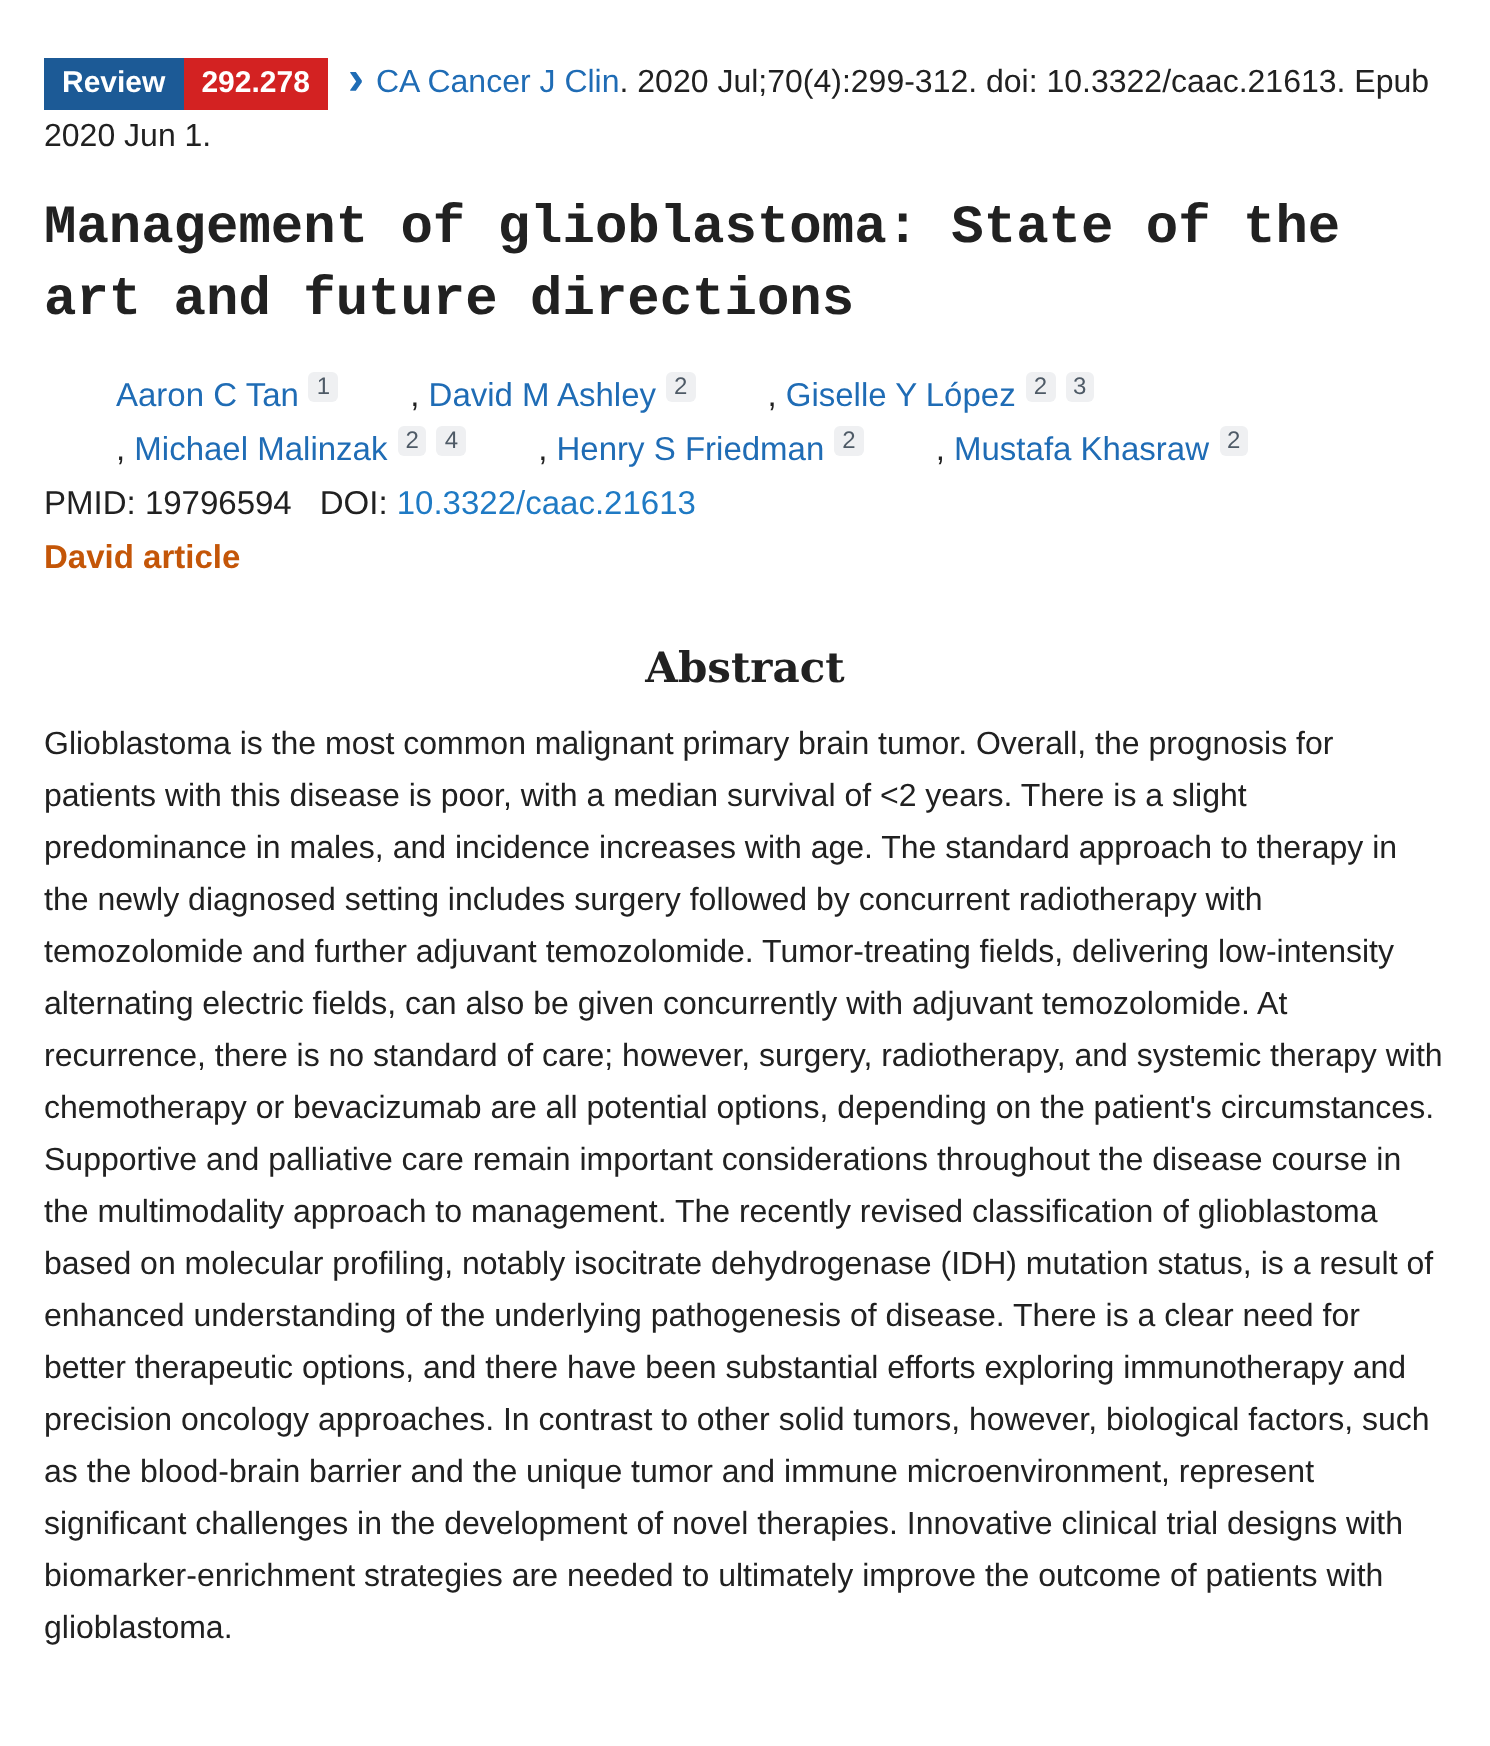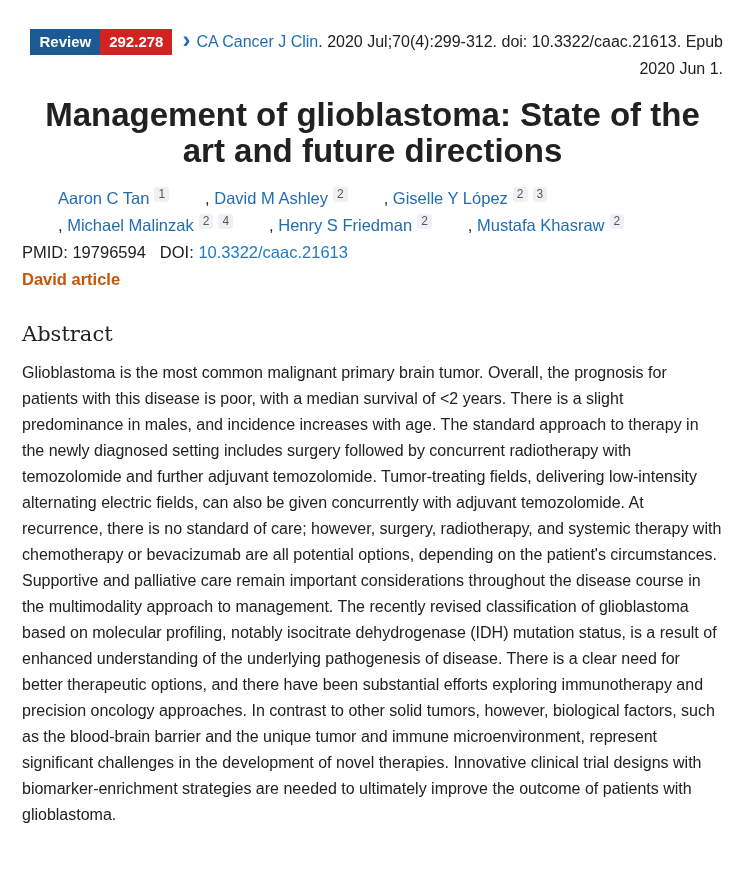--- a/index.html
+++ b/index.html
@@ -10,21 +10,21 @@
     height: 873px;
     margin: 0;
     padding: 28px 22px 0 22px;
     overflow: hidden;
     font-family: "Liberation Sans", sans-serif;
     color: var(--text-dark, #212121);
   }
   p, h1, h2 { margin: 0; }
 
   
-  .banner { font-size: 16px; line-height: 27px; text-align: right; }
+  .banner { font-size: 16px; line-height: 27px; }
   .badge {
     display: inline-block;
     padding: 3px 9px 4px 9px;
     color: var(--badge-text, #fff);
     font-weight: bold;
     font-size: 15px;
     line-height: 19px;
   }
   .badge-review { background: var(--review-badge-bg, #1c5a96); }
   .badge-metric { background: var(--metric-badge-bg, #d32222); }
@@ -36,27 +36,26 @@
     position: relative;
     top: 1px;
     line-height: 16px;
   }
   a { cursor: pointer; }
   .journal-link { color: var(--link-blue, #1f6cb5); text-decoration: none; }
   .citation-text { color: var(--text-dark, #212121); }
 
   
   .article-title {
-    font-family: Liberation Sans, sans-serif;
-    font-size: 33px;
+    font-family: Liberation Mono, monospace;
+    font-size: 27px;
     line-height: 36px;
     font-weight: 700;
     margin-top: 15px;
     color: var(--text-dark, #212121);
-    text-align: center;
   }
 
   
   .authors { margin-top: 16px; font-size: 16.5px; line-height: 27px; }
   .author-unit { display: inline-block; margin-left: 36px; }
   .author-link { color: var(--link-blue, #1f6cb5); text-decoration: none; }
   .aff-sup {
     display: inline-block;
     font-size: 12px;
     line-height: 15px;
@@ -90,23 +89,24 @@
     line-height: 27px;
     font-weight: bold;
     color: var(--free-article-orange, #c45608);
   }
 
   
   .abstract-heading {
     font-family: "DejaVu Serif", serif;
     font-size: 21px;
     line-height: 30px;
-    font-weight: 400;
+    font-weight: 700;
     margin-top: 26px;
     color: var(--text-dark, #212121);
+    text-align: center;
   }
   .abstract-text {
     margin-top: 11px;
     font-size: 16px;
     line-height: 26px;
     color: var(--text-dark, #212121);
   }
 </style>
 </head>
 <body>

